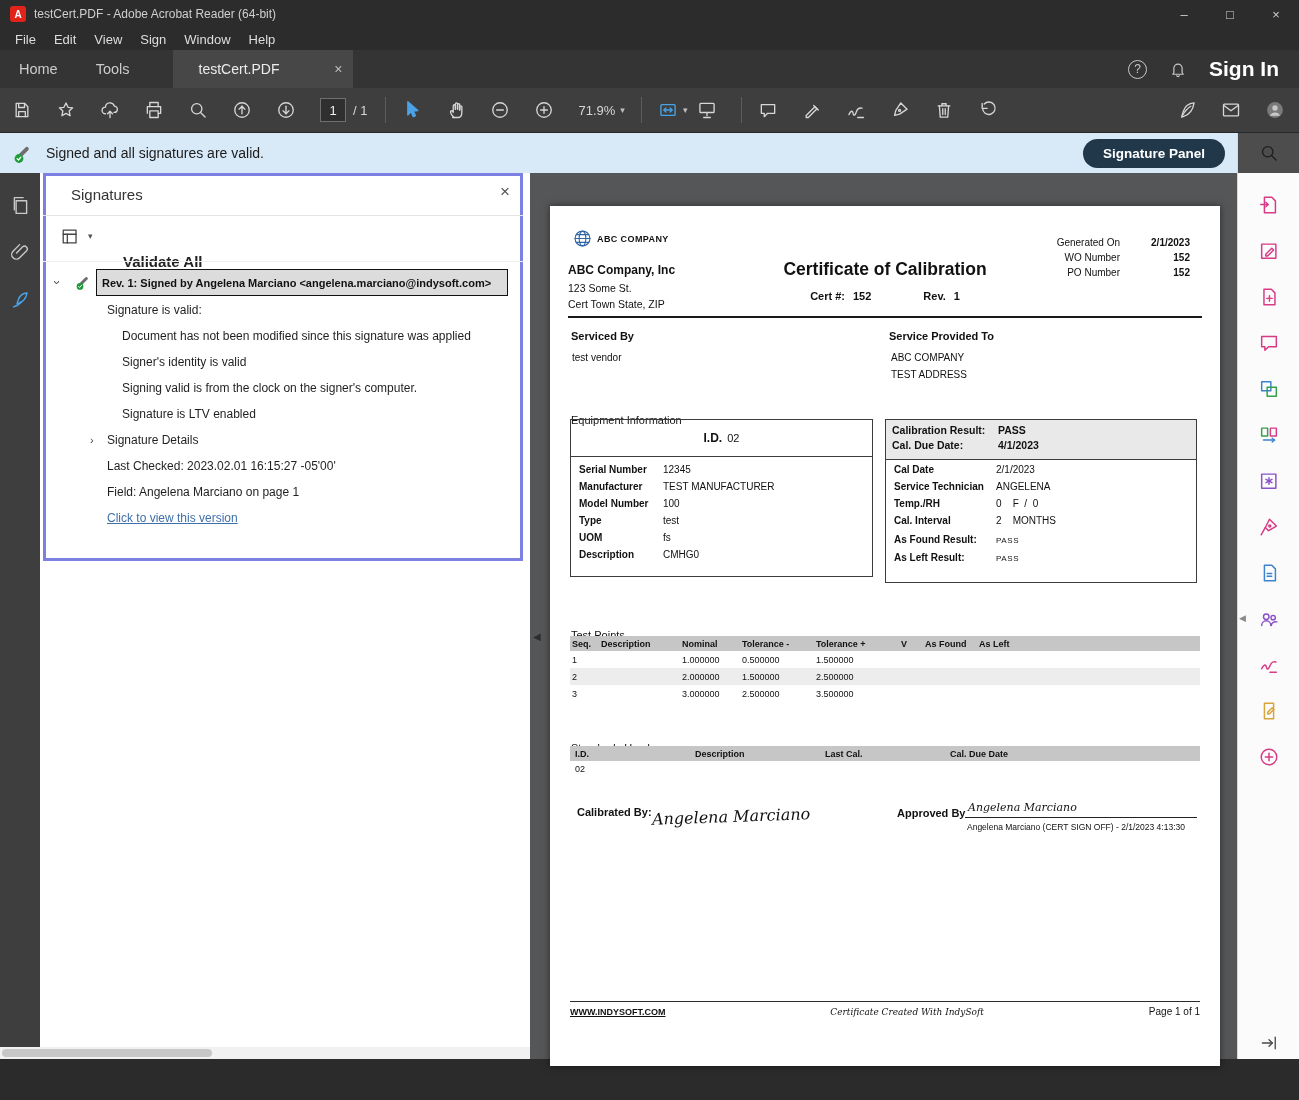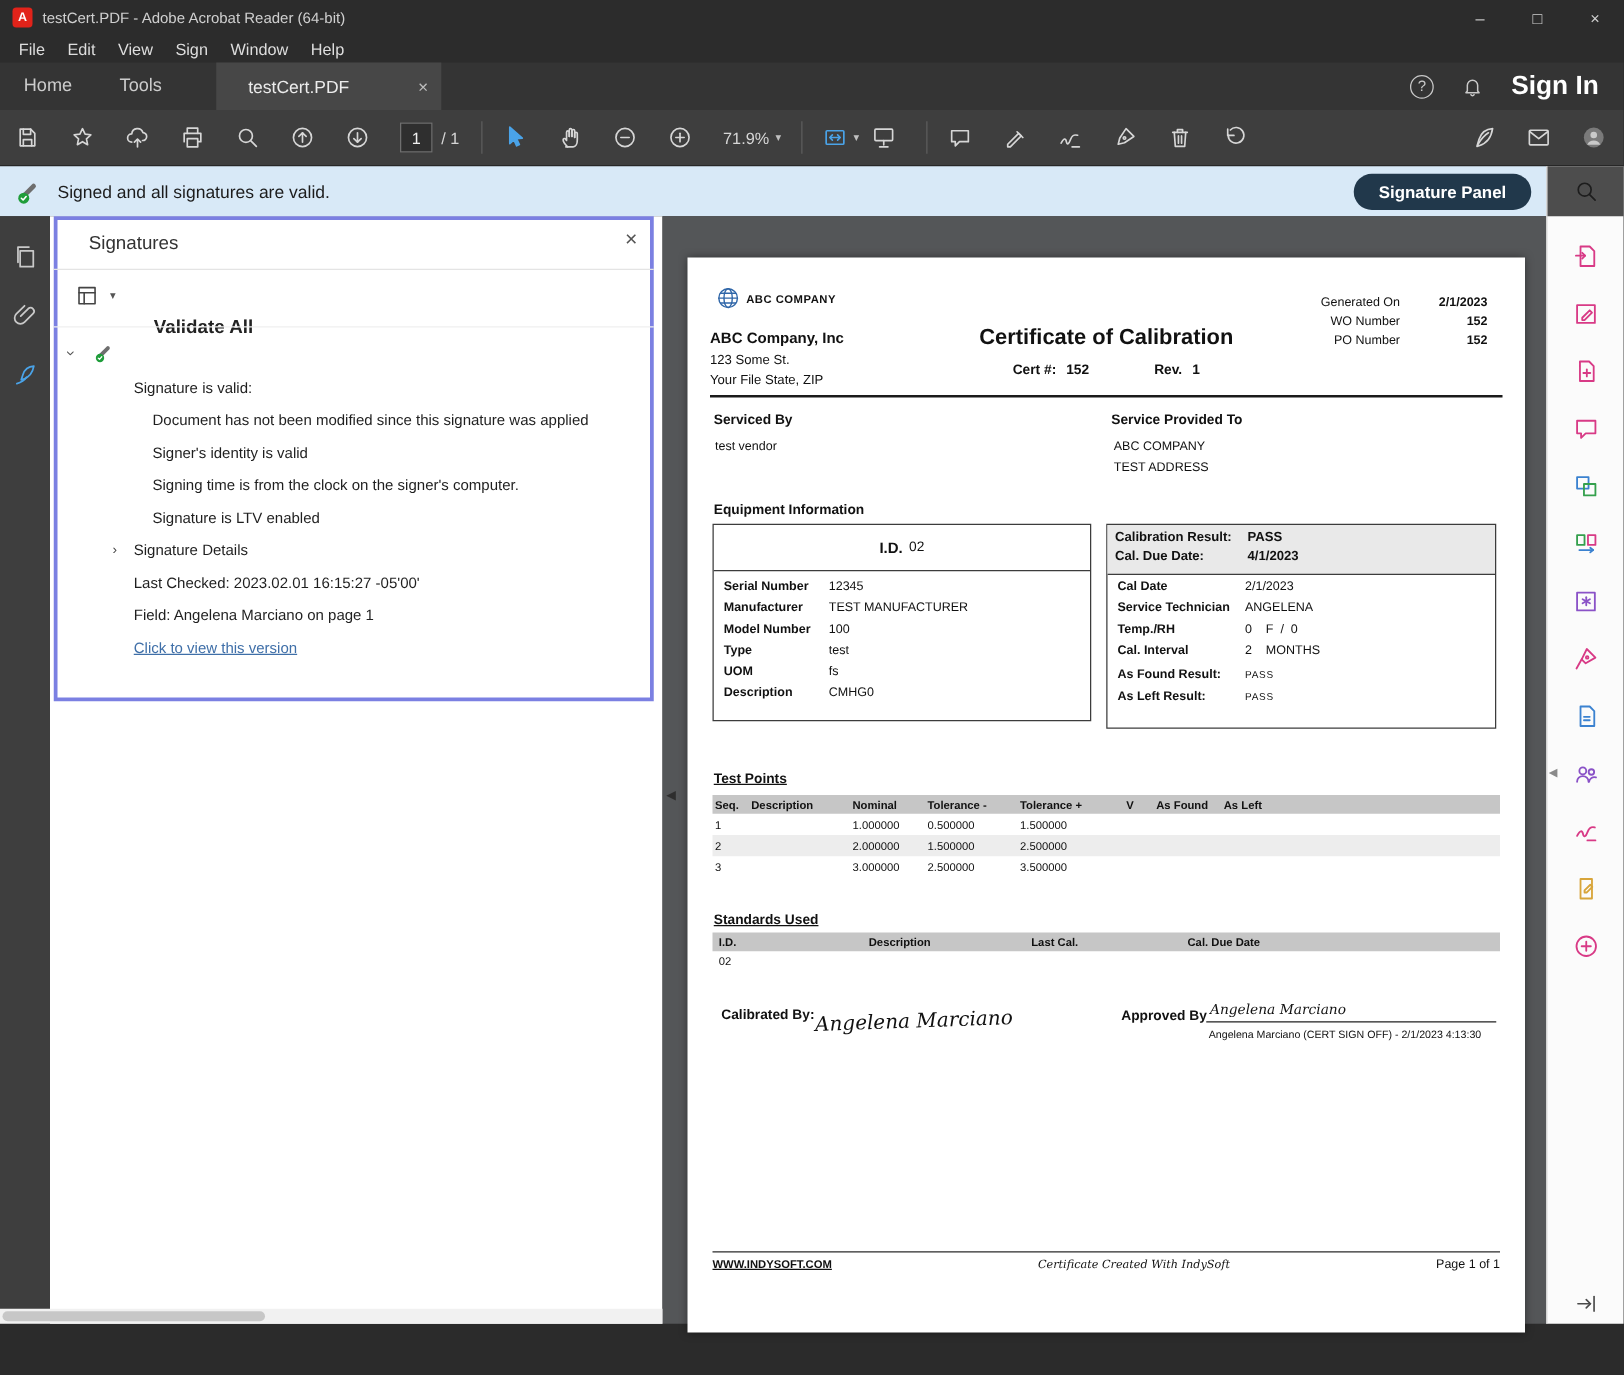--- a/index.html
+++ b/index.html
@@ -106,21 +106,21 @@
   .eqrow { position:absolute; left:8px; font-size:10px; white-space:nowrap; }
   .eqrow .lab { display:inline-block; width:84px; font-weight:bold; }
 
   .calbox { position:absolute; left:335px; top:213px; width:312px; height:164px; border:1px solid #3c3c3c; }
   .calhead { height:40px; background:#e9e9e9; border-bottom:1px solid #3c3c3c; font-size:10.5px; font-weight:bold; padding:4px 0 0 6px; }
   .chrow { display:grid; grid-template-columns:106px auto; height:15px; }
   .calrow { position:absolute; left:8px; font-size:10px; white-space:pre; }
   .calrow .lab { display:inline-block; width:102px; font-weight:bold; white-space:normal; }
   .calrow .small { font-size:8px; letter-spacing:.6px; }
 
-  .sect-head { position:absolute; font-size:11px; font-weight:bold; }
+  .sect-head { position:absolute; font-size:11px; font-weight:normal;margin-top:12px; }
   .underline { text-decoration:underline; }
 
   .tptable { position:absolute; left:20px; top:430px; width:630px; font-size:9px; }
   .tprow { display:grid; grid-template-columns:29px 81px 60px 74px 85px 24px 54px 1fr; height:17px; align-items:center; }
   .tprow > span { padding-left:2px; }
   .tphead { height:15px; background:#c6c6c6; font-weight:bold; }
   .tprow.alt { background:#ededed; }
 
   .sttable { position:absolute; left:20px; top:540px; width:630px; font-size:9px; }
   .strow { display:grid; grid-template-columns:120px 130px 125px 1fr; height:16px; align-items:center; }
@@ -401,25 +401,26 @@
         <div class="sig-div2"></div>
 
         <span class="tree-chev">›</span>
         <span class="tree-pen">
           <svg viewBox="0 0 24 24" style="width:100%;height:100%;display:block">
             <path d="M6 14L13.5 6.5a1.8 1.8 0 012.6 2.6L8.6 16.6 5.3 17.4z" fill="#6e6e6e"></path>
             <circle cx="7.2" cy="17.3" r="4" fill="#1f9d3a"></circle>
             <path d="M5.5 17.4l1.2 1.2 2.2-2.5" stroke="#fff" stroke-width="1.2" fill="none" stroke-linecap="round" stroke-linejoin="round"></path>
           </svg>
         </span>
+        <div class="rev-box">Rev. 1: Signed by Angelena Marciano &lt;angelena.marciano@indysoft.com&gt;</div>
 
         <div class="sig-line" style="left:67px;top:130px">Signature is valid:</div>
         <div class="sig-line" style="left:82px;top:156px">Document has not been modified since this signature was applied</div>
         <div class="sig-line" style="left:82px;top:182px">Signer's identity is valid</div>
-        <div class="sig-line" style="left:82px;top:208px">Signing time is from the clock on the signer's computer.</div>
+        <div class="sig-line" style="left:82px;top:208px">Signing valid is from the clock on the signer's computer.</div>
         <div class="sig-line" style="left:82px;top:234px">Signature is LTV enabled</div>
         <span class="sd-chev">›</span>
         <div class="sig-line" style="left:67px;top:260px">Signature Details</div>
         <div class="sig-line" style="left:67px;top:286px">Last Checked: 2023.02.01 16:15:27 -05'00'</div>
         <div class="sig-line" style="left:67px;top:312px">Field: Angelena Marciano on page 1</div>
         <div class="sig-line sig-link" style="left:67px;top:338px">Click to view this version</div>
       </div>
 
       <div class="docarea">
         <span class="panel-collapse">◀</span>
@@ -430,21 +431,21 @@
                 <circle cx="12" cy="12" r="8.5"></circle>
                 <ellipse cx="12" cy="12" rx="3.8" ry="8.5"></ellipse>
                 <path d="M3.5 12h17"></path>
                 <path d="M5 7.5h14"></path>
                 <path d="M5 16.5h14"></path>
               </svg>
           </span>
           <span class="logo-text">ABC COMPANY</span>
           <div class="abs b" style="left:18px;top:57px;font-size:12px" class2="pre">ABC  Company, Inc</div>
           <div class="abs" style="left:18px;top:76px;font-size:10.5px">123 Some St.</div>
-          <div class="abs" style="left:18px;top:92px;font-size:10.5px">Your File State, ZIP</div>
+          <div class="abs" style="left:18px;top:92px;font-size:10.5px">Cert Town State, ZIP</div>
 
           <div class="doc-title">Certificate of Calibration</div>
           <div class="cert-line">
             <span>Cert #:</span><span class="sm">152</span><span class="gap">Rev.</span><span class="sm">1</span>
           </div>
 
           <div class="meta">
             <div class="meta-row">
                 <span class="ml">Generated On</span>
                 <span class="mv">2/1/2023</span>

